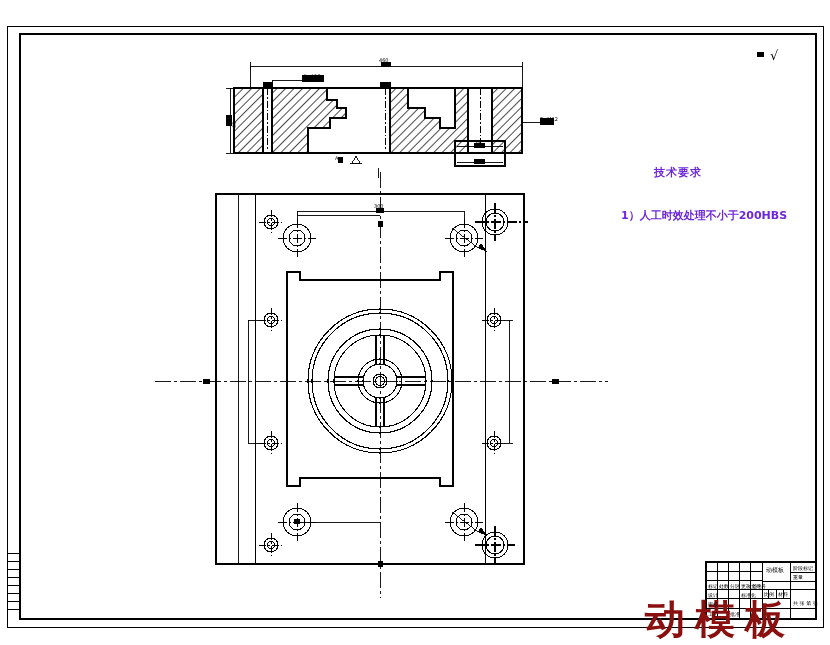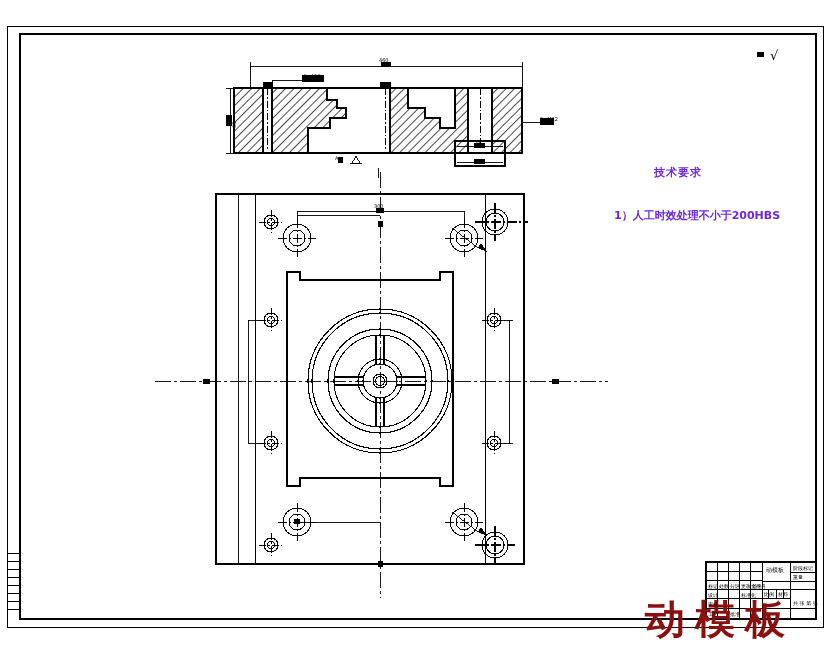--- a/index.html
+++ b/index.html
@@ -34,21 +34,21 @@
     text-align: center;
     width: 128px;
     letter-spacing: 1px;
   }
   .tech-req-line {
     font-size: 11px;
     font-weight: bold;
     margin-top: 14px;
     white-space: nowrap;
   }
-  .tech-req-line.l1 { margin-top: 28px; }
+  .tech-req-line.l1 { margin-top: 28px; margin-left: 7px; }
   .big-red-title {
     position: absolute;
     left: 645px;
     top: 592px;
     font-size: 40px;
     font-weight: bold;
     color: #8a1010;
     letter-spacing: 10px;
     font-family: "DejaVu Serif", "Liberation Serif", serif;
     white-space: nowrap;

